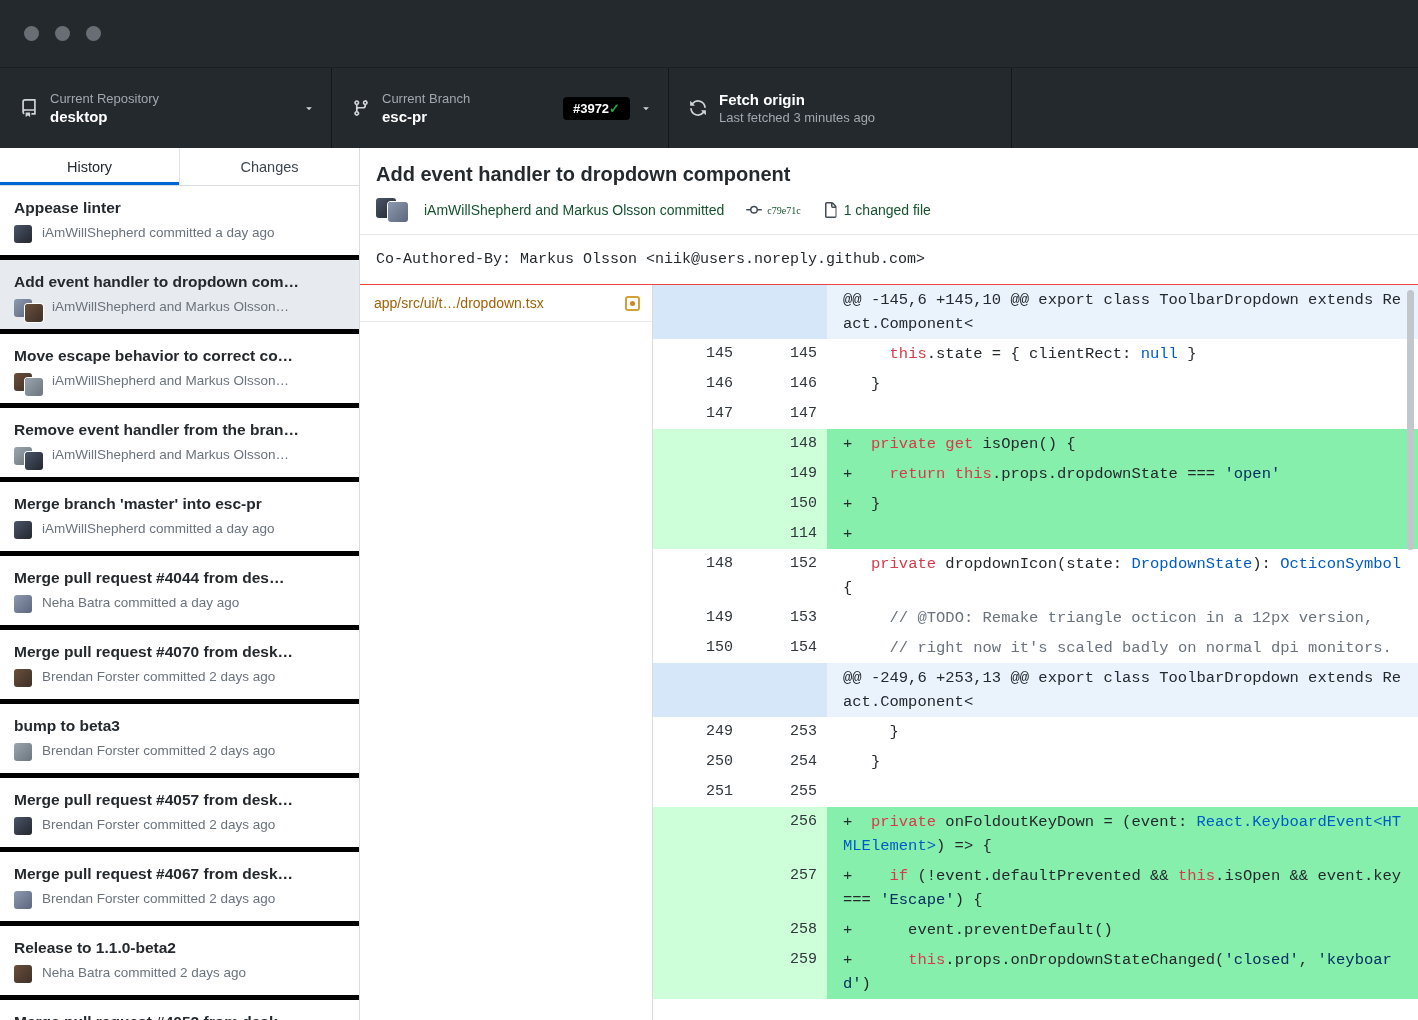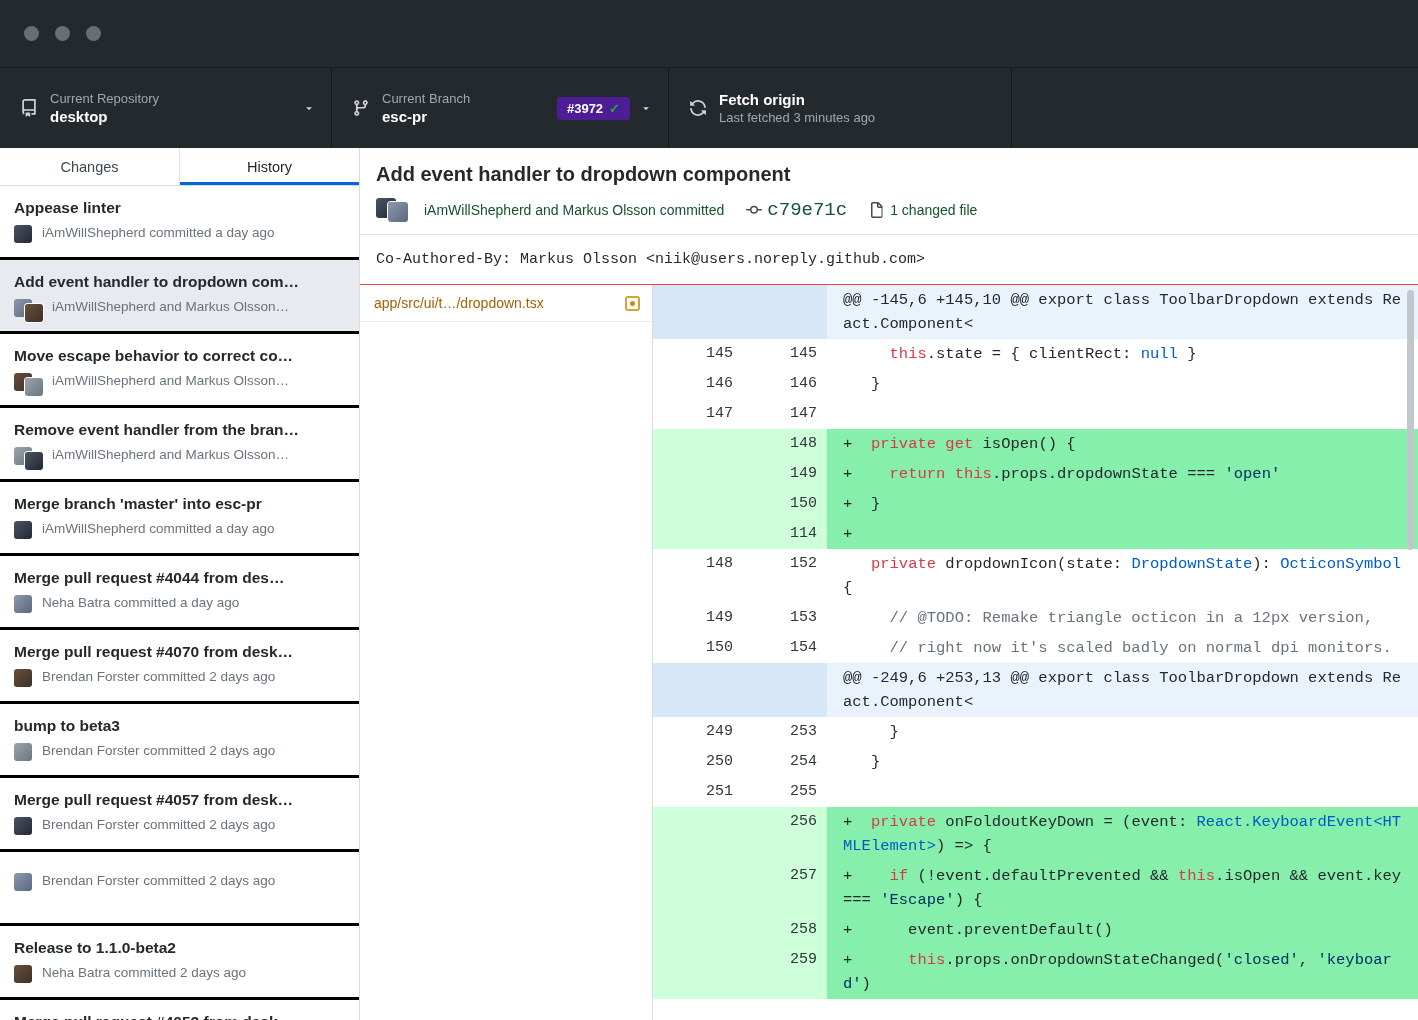--- a/index.html
+++ b/index.html
@@ -16,38 +16,38 @@
   .tb-sec { display:flex; align-items:center; padding:0 16px 0 20px; border-right:1px solid #15181b; cursor:default; }
   .tb-sec.repo { width:332px; }
   .tb-sec.branch { width:337px; }
   .tb-sec.fetch { width:343px; }
   .tb-fill { flex:1; }
   .tb-icon { width:18px; height:18px; flex:none; margin-right:12px; fill:#d1d5da; }
   .tb-text { min-width:0; flex:1; }
   .tb-label { font-size:13px; color:#a0a7ae; line-height:17px; }
   .tb-value { font-size:15px; font-weight:700; color:#fff; line-height:19px; }
   .chev { width:12px; height:12px; fill:#d1d5da; flex:none; margin-left:10px; }
-  .badge { background:#4c1d95; border-radius:4px; padding:4px 10px; display:flex; align-items:flex-end; gap:6px;
+  .badge { background:#000000; border-radius:4px; padding:4px 10px; display:flex; align-items:flex-end; 
            font-size:13px; font-weight:700; color:#fff; flex:none; }
   .badge .check { color:#28a745; font-size:13px; font-weight:700; }
   .fetch .tb-text { flex:none; }
 
   
   .body { flex:1; display:flex; min-height:0; }
 
   
   .sidebar { width:360px; flex:none; border-right:1px solid #d8dce0; display:flex; flex-direction:column; background:#fff; }
   .tabs { height:38px; flex:none; display:flex; border-bottom:1px solid #d8dce0; }
   .tab { flex:1; display:flex; align-items:center; justify-content:center; font-size:14.5px; color:#3f4750;
          border-right:1px solid #e1e4e8; cursor:pointer; position:relative; }
   .tab:last-child { border-right:none; }
   .tab.active { color:#24292e; }
   .tab.active::after { content:""; position:absolute; left:0; right:0; bottom:0; height:3px; background:#0366d6; }
   .history { flex:1; overflow:hidden; }
-  .commit { height:74px; padding:13px 16px 0 14px; border-bottom:3px solid #000000; cursor:pointer; }
+  .commit { height:74px; padding:13px 16px 0 14px; border-bottom:5px solid #000000; cursor:pointer; }
   .commit.sel { background:#e7eaee; }
   .ct { font-size:15.5px; font-weight:700; color:#24292e; white-space:nowrap; overflow:hidden; }
   .cm { display:flex; align-items:flex-start; margin-top:8px; }
   .avs { position:relative; display:inline-block; width:20px; height:20px; flex:none; margin-right:8px; }
   .avs.n2 { width:30px; height:24px; }
   .av { position:absolute; left:0; top:0; width:18px; height:18px; border-radius:3px; display:block; }
   .avs.n2 .av:nth-child(2) { left:11px; top:5px; box-shadow:0 0 0 1px #fff; }
   .av0 { background:linear-gradient(135deg,#4a5568,#23272e); }
   .av1 { background:linear-gradient(135deg,#8d99ae,#5c677d); }
   .av2 { background:linear-gradient(135deg,#6b4f3a,#3c2f28); }
@@ -57,21 +57,21 @@
   
   .main { flex:1; min-width:0; display:flex; flex-direction:column; background:#fff; }
   .commit-header { flex:none; padding:15px 30px 12px 16px; border-bottom:1px solid #e1e4e8; }
   .commit-h-title { font-size:20px; font-weight:700; color:#24292e; }
   .commit-h-meta { display:flex; align-items:center; margin-top:12px; font-size:14px; color:#14532d; gap:8px; }
   .avs.hdr { width:32px; height:24px; }
   .avs.hdr .av { width:20px; height:20px; }
   .avs.hdr .av:nth-child(2) { left:12px; top:4px; box-shadow:0 0 0 1px #fff; }
   .meta-item { display:flex; align-items:center; gap:5px; margin-left:14px; }
   .meta-item svg { width:16px; height:16px; fill:#424a53; }
-  .sha { font-family:Liberation Mono, monospace; font-size:19px; }
+  .sha { font-family:Liberation Serif, serif; font-size:10px; }
   .commit-desc { flex:none; padding:16px 16px; border-bottom:1px solid #ef4444;
                  font-family:"Liberation Mono", monospace; font-size:15px; color:#24292e; }
 
   
   .diff-area { flex:1; min-height:0; display:flex; }
   .file-panel { width:293px; flex:none; border-right:1px solid #d8dce0; }
   .file-row { height:37px; display:flex; align-items:center; padding:0 12px 0 14px; border-bottom:1px solid #e9ebee; cursor:pointer; }
   .file-name { flex:1; font-size:14px; color:#a16207; white-space:nowrap; overflow:hidden; }
   .mod-icon { width:15px; height:15px; border:2px solid #d4a139; border-radius:3px; position:relative; flex:none; }
   .mod-icon::after { content:""; position:absolute; left:50%; top:50%; width:5px; height:5px; margin:-2.5px 0 0 -2.5px;
@@ -145,22 +145,22 @@
         <div class="tb-value">Fetch origin</div>
         <div class="tb-label">Last fetched 3 minutes ago</div>
       </div>
     </div>
     <div class="tb-fill"></div>
   </div>
 
   <div class="body">
     <div class="sidebar">
       <div class="tabs">
+        <div class="tab active">History</div>
         <div class="tab">Changes</div>
-        <div class="tab active">History</div>
       </div>
       <div class="history" id="history-list">
           <div class="commit">
             <div class="ct">Appease linter</div>
             <div class="cm">
               <span class="avs">
                 <span class="av av0"></span>
               </span>
               <span class="cmt">iAmWillShepherd committed a day ago</span>
             </div>
@@ -234,20 +234,21 @@
           <div class="commit">
             <div class="ct">Merge pull request #4057 from desk…</div>
             <div class="cm">
               <span class="avs">
                 <span class="av av0"></span>
               </span>
               <span class="cmt">Brendan Forster committed 2 days ago</span>
             </div>
           </div>
           <div class="commit">
+            <div class="ct">Merge pull request #4067 from desk…</div>
             <div class="cm">
               <span class="avs">
                 <span class="av av1"></span>
               </span>
               <span class="cmt">Brendan Forster committed 2 days ago</span>
             </div>
           </div>
           <div class="commit">
             <div class="ct">Release to 1.1.0-beta2</div>
             <div class="cm">

